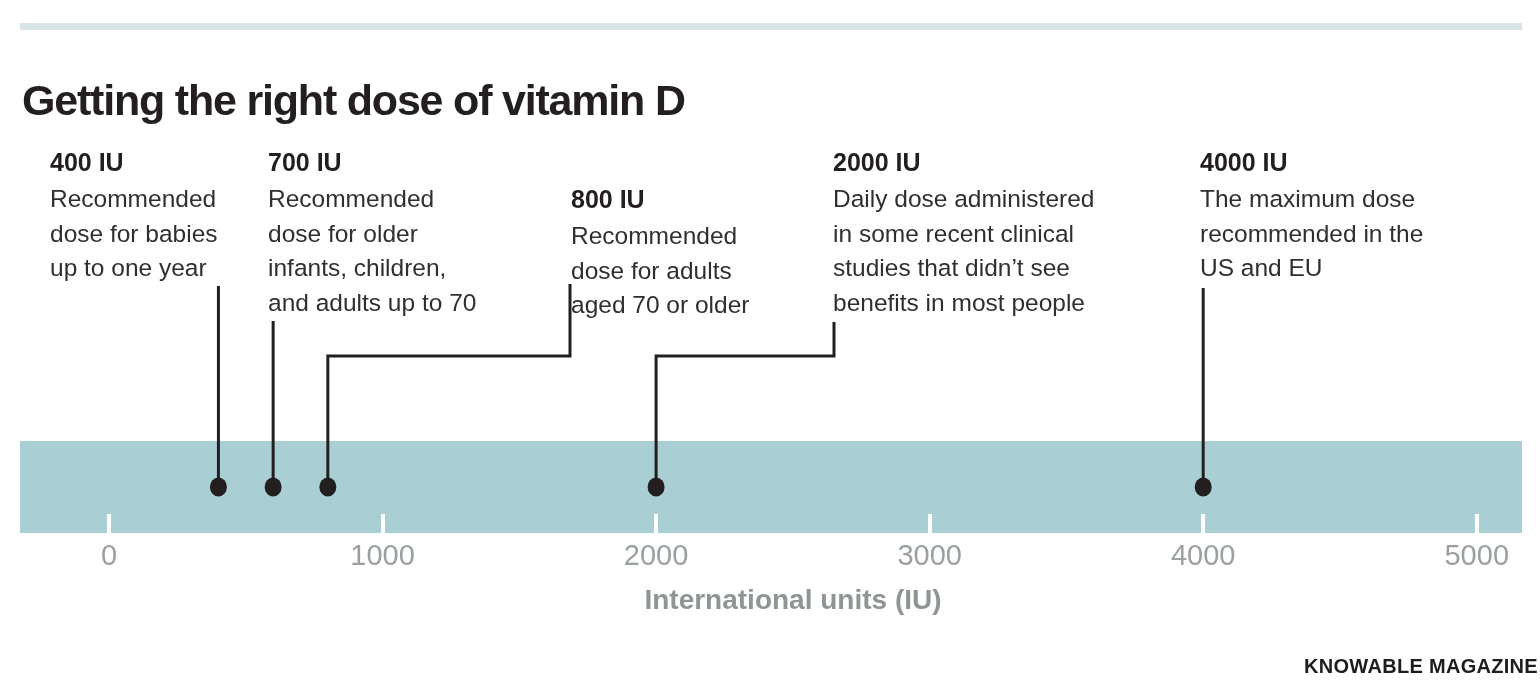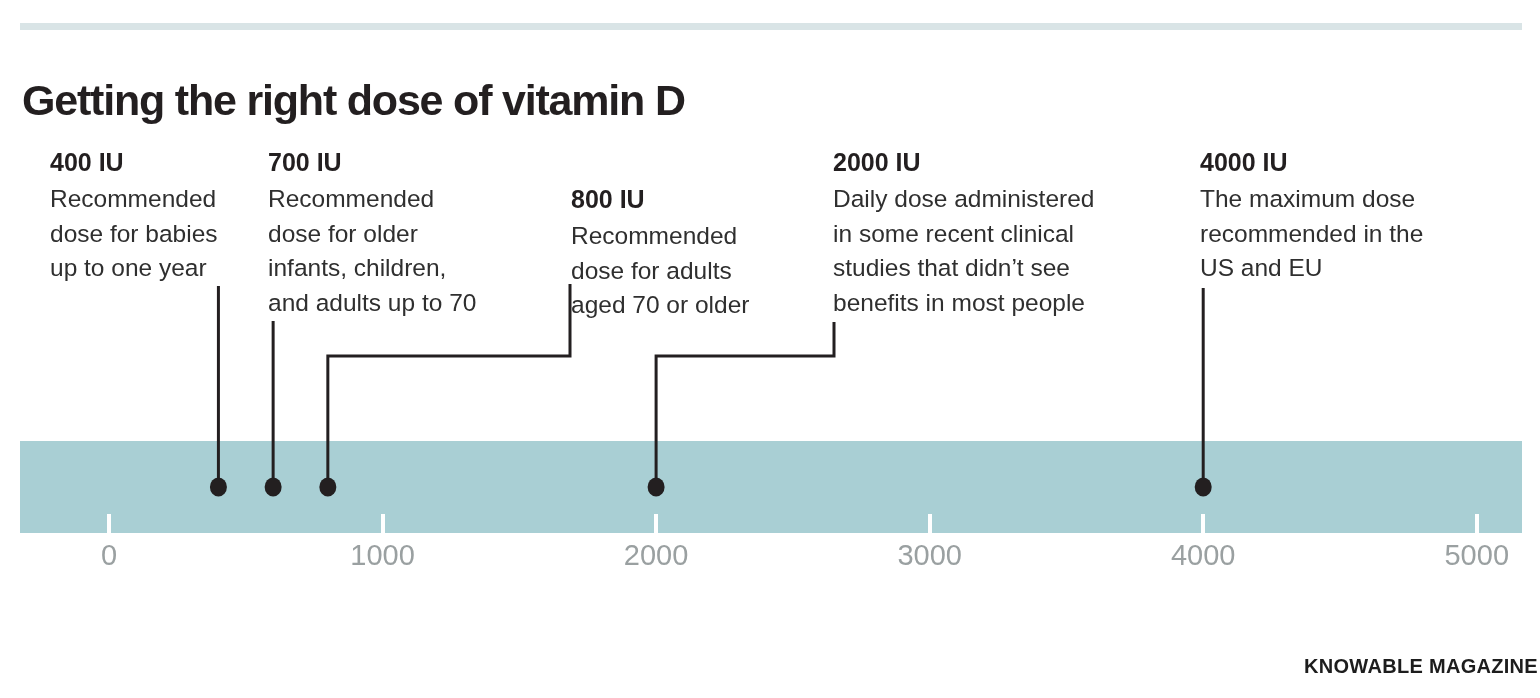--- a/index.html
+++ b/index.html
@@ -132,16 +132,17 @@
       <path d="M 273.13 321 V 487" fill="none" stroke="#231f20" stroke-width="3"></path>
       <ellipse cx="273.13" cy="487" rx="8.5" ry="9.5" fill="#231f20"></ellipse>
       <path d="M 570 284 V 356 H 327.84000000000003 V 487" fill="none" stroke="#231f20" stroke-width="3"></path>
       <ellipse cx="327.84000000000003" cy="487" rx="8.5" ry="9.5" fill="#231f20"></ellipse>
       <path d="M 834 322 V 356 H 656.1 V 487" fill="none" stroke="#231f20" stroke-width="3"></path>
       <ellipse cx="656.1" cy="487" rx="8.5" ry="9.5" fill="#231f20"></ellipse>
       <path d="M 1203.2 288 V 487" fill="none" stroke="#231f20" stroke-width="3"></path>
       <ellipse cx="1203.2" cy="487" rx="8.5" ry="9.5" fill="#231f20"></ellipse>
     </svg>
 
+  <div class="axis-title">International units (IU)</div>
 
   <div class="footer-right">KNOWABLE MAGAZINE</div>
 
 </div>
 
 </body></html>

